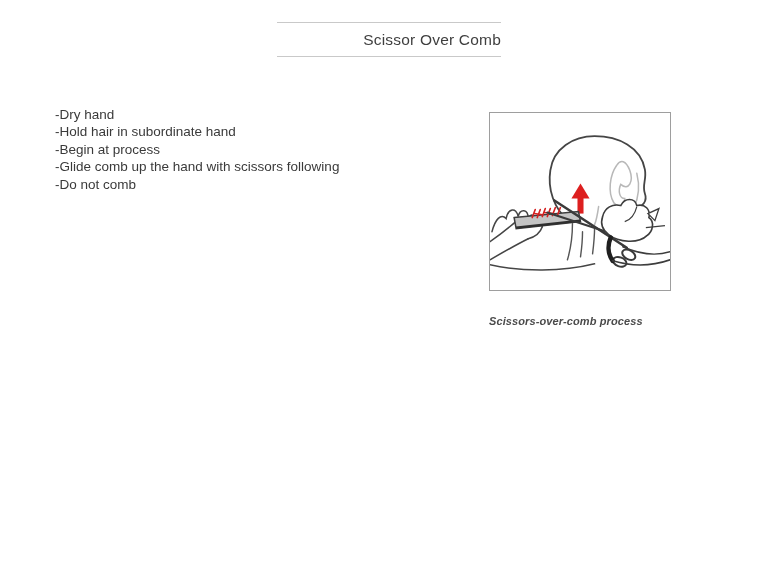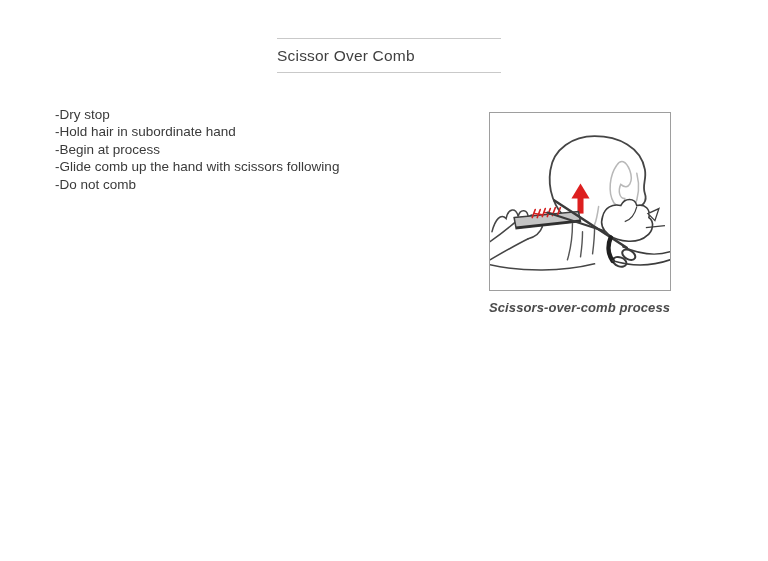--- a/index.html
+++ b/index.html
@@ -11,27 +11,27 @@
   .slide {
     position: relative;
     width: 768px;
     height: 561px;
     background: #ffffff;
     overflow: hidden;
   }
   .title-block {
     position: absolute;
     left: 277px;
-    top: 38px;
+    top: 22px;
     width: 224px;
     border-top: 1px solid #c9c9c9;
     border-bottom: 1px solid #c9c9c9;
     height: 33px;
     line-height: 33px;
-    text-align: left;
+    text-align: right;
   }
   .title-text {
     font-size: 15.5px;
     color: #3f3f3f;
     letter-spacing: 0.2px;
   }
   .bullets {
     position: absolute;
     left: 55px;
     top: 106px;
@@ -52,39 +52,39 @@
     border: 1.5px solid #9e9e9e;
     box-sizing: border-box;
     background: #ffffff;
   }
   .figure-box svg {
     display: block;
     width: 100%;
     height: 100%;
   }
   .figure-caption {
-    margin-top: 9px;
-    font-size: 13px;
+    margin-top: 24px;
+    font-size: 11px;
     font-style: italic;
     font-weight: bold;
     color: #4b4b4b;
     letter-spacing: 0.1px;
   }
 </style>
 </head>
 <body>
 
 <div class="slide">
 
   <div class="title-block">
     <span class="title-text">Scissor Over Comb</span>
   </div>
 
   <div class="bullets">
-    <div>-Dry stop</div>
+    <div>-Dry hand</div>
     <div>-Hold hair in subordinate hand</div>
     <div>-Begin at process</div>
     <div>-Glide comb up the hand with scissors following</div>
     <div>-Do not comb</div>
   </div>
 
   <div class="figure">
     <div class="figure-box">
       <svg viewBox="0 0 179 176" xmlns="http://www.w3.org/2000/svg" fill="none">
 

